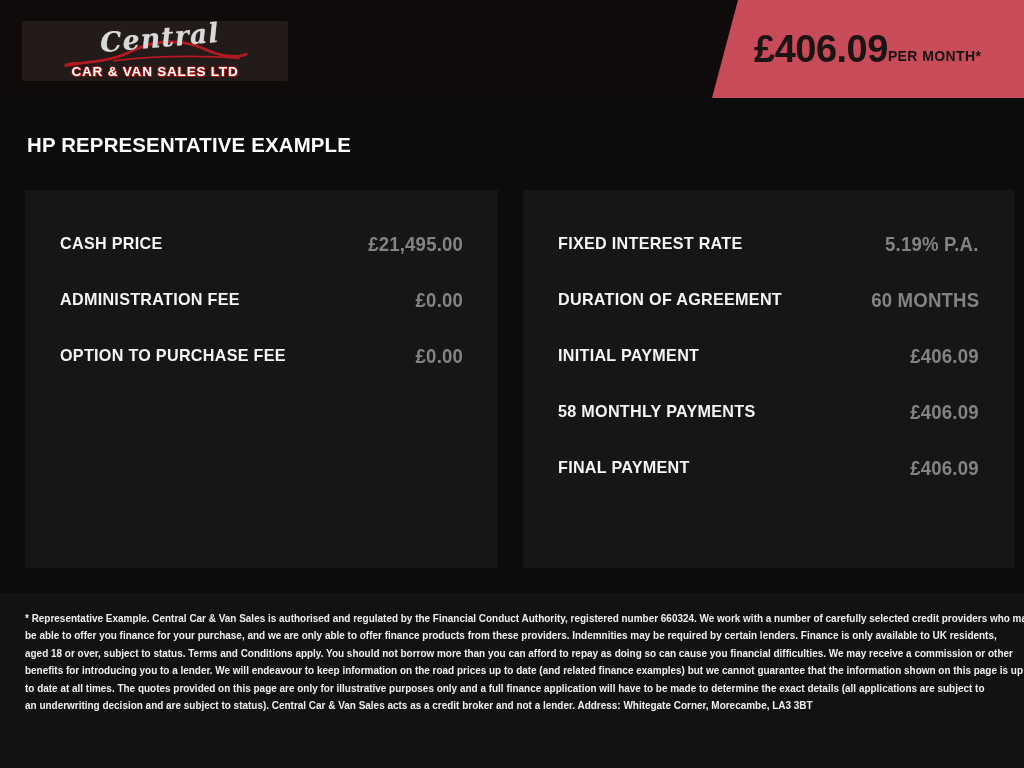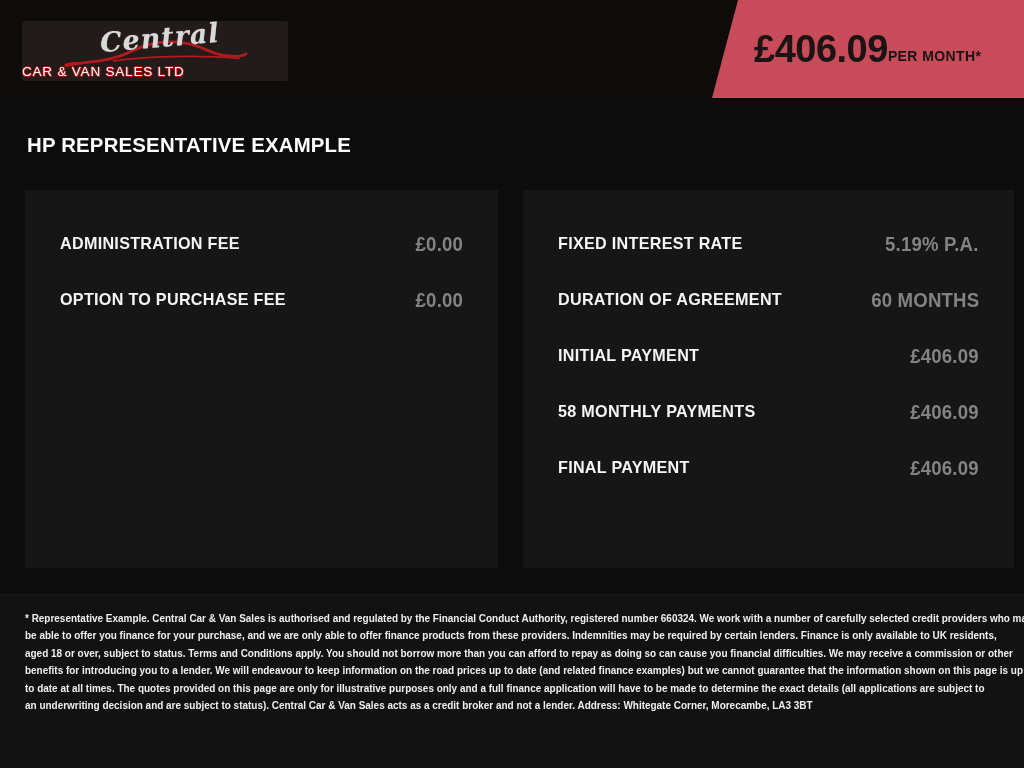--- a/index.html
+++ b/index.html
@@ -5,21 +5,21 @@
   * { margin:0; padding:0; box-sizing:border-box; }
   html,body { background:#000; }
   body { font-family:"Liberation Sans", sans-serif; }
   .page { position:relative; width:1024px; height:768px; overflow:hidden; background:#0c0c0c; }
 
   
   .topbar { position:absolute; top:0; left:0; width:1024px; height:98px; background:#0f0b0a; }
   .logo-box { position:absolute; top:21px; left:22px; width:266px; height:60px; background:#221b19; border-radius:2px; overflow:hidden; }
   .logo-script { position:absolute; top:1px; left:50%; transform:translateX(-46%) rotate(-5deg); font-family:"DejaVu Serif", serif; font-style:italic; font-weight:700; font-size:27px; color:#d9d9d9; letter-spacing:1px; text-shadow:0 0 1px #888; }
   .logo-car { position:absolute; left:28px; bottom:13px; width:214px; height:30px; }
-  .logo-sub { position:absolute; bottom:2px; left:0; right:0; font-size:13.5px; font-weight:400; letter-spacing:.8px; color:#ffffff;
+  .logo-sub { position:absolute; bottom:2px; left:0; right:0; text-align:center; font-size:13.5px; font-weight:700; letter-spacing:.8px; color:#ffffff;
       text-shadow:1px 0 0 #a31414, -1px 0 0 #a31414, 0 1px 0 #a31414, 0 -1px 0 #a31414, 1px 1px 0 #a31414; white-space:nowrap; }
 
   .banner { position:absolute; top:0; right:0; width:312px; height:98px; background:#c74b58;
       -webkit-clip-path:polygon(26px 0, 100% 0, 100% 100%, 0 100%); clip-path:polygon(26px 0, 100% 0, 100% 100%, 0 100%);
       display:flex; align-items:center; padding-left:42px; }
   .banner .amount { font-size:38px; font-weight:700; color:#1c1414; letter-spacing:-.5px; }
   .banner .per { font-size:14px; font-weight:700; color:#1c1414; letter-spacing:.4px; margin-top:14px; white-space:nowrap; }
 
   
   .page-title { position:absolute; top:133px; left:27px; font-size:21px; font-weight:700; color:#ffffff; letter-spacing:.2px;
@@ -59,20 +59,24 @@
     <div class="banner">
       <span class="amount">£406.09</span>
       <span class="per">PER MONTH*</span>
     </div>
   </div>
 
   <div class="page-title">HP REPRESENTATIVE EXAMPLE</div>
 
   <div class="panel panel-left">
     <div class="frow">
+      <span class="flabel">CASH PRICE</span>
+      <span class="fvalue">£21,495.00</span>
+    </div>
+    <div class="frow">
       <span class="flabel">ADMINISTRATION FEE</span>
       <span class="fvalue">£0.00</span>
     </div>
     <div class="frow">
       <span class="flabel">OPTION TO PURCHASE FEE</span>
       <span class="fvalue">£0.00</span>
     </div>
   </div>
 
   <div class="panel panel-right">

